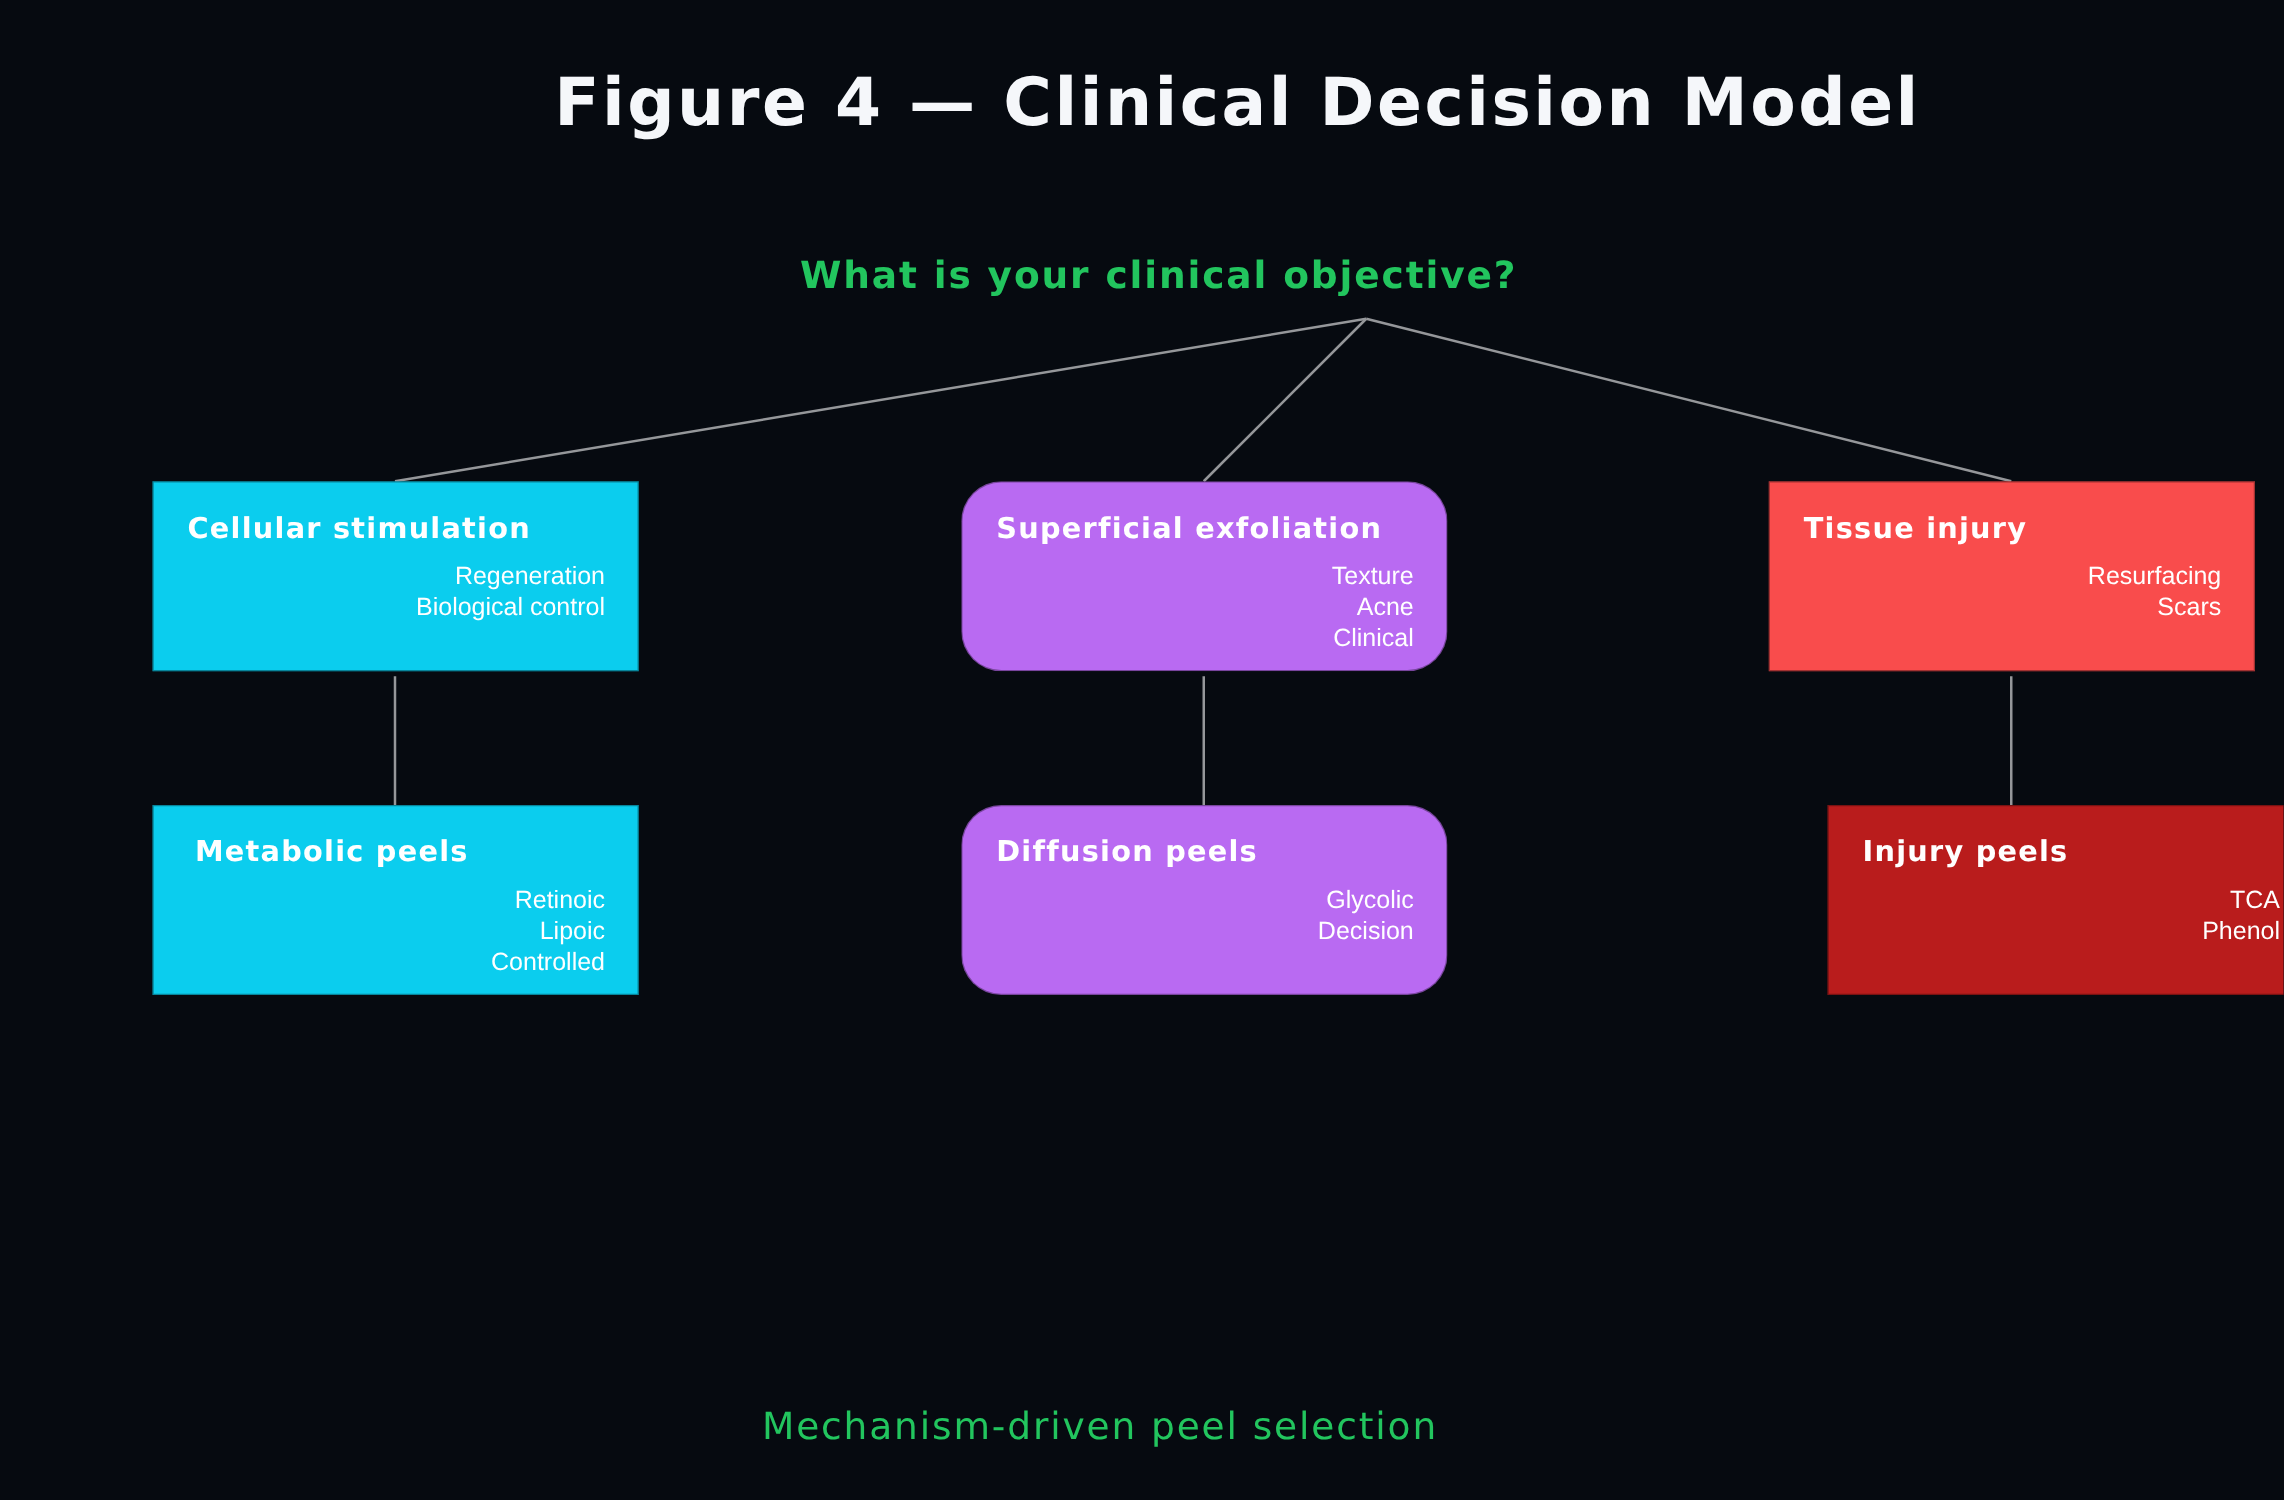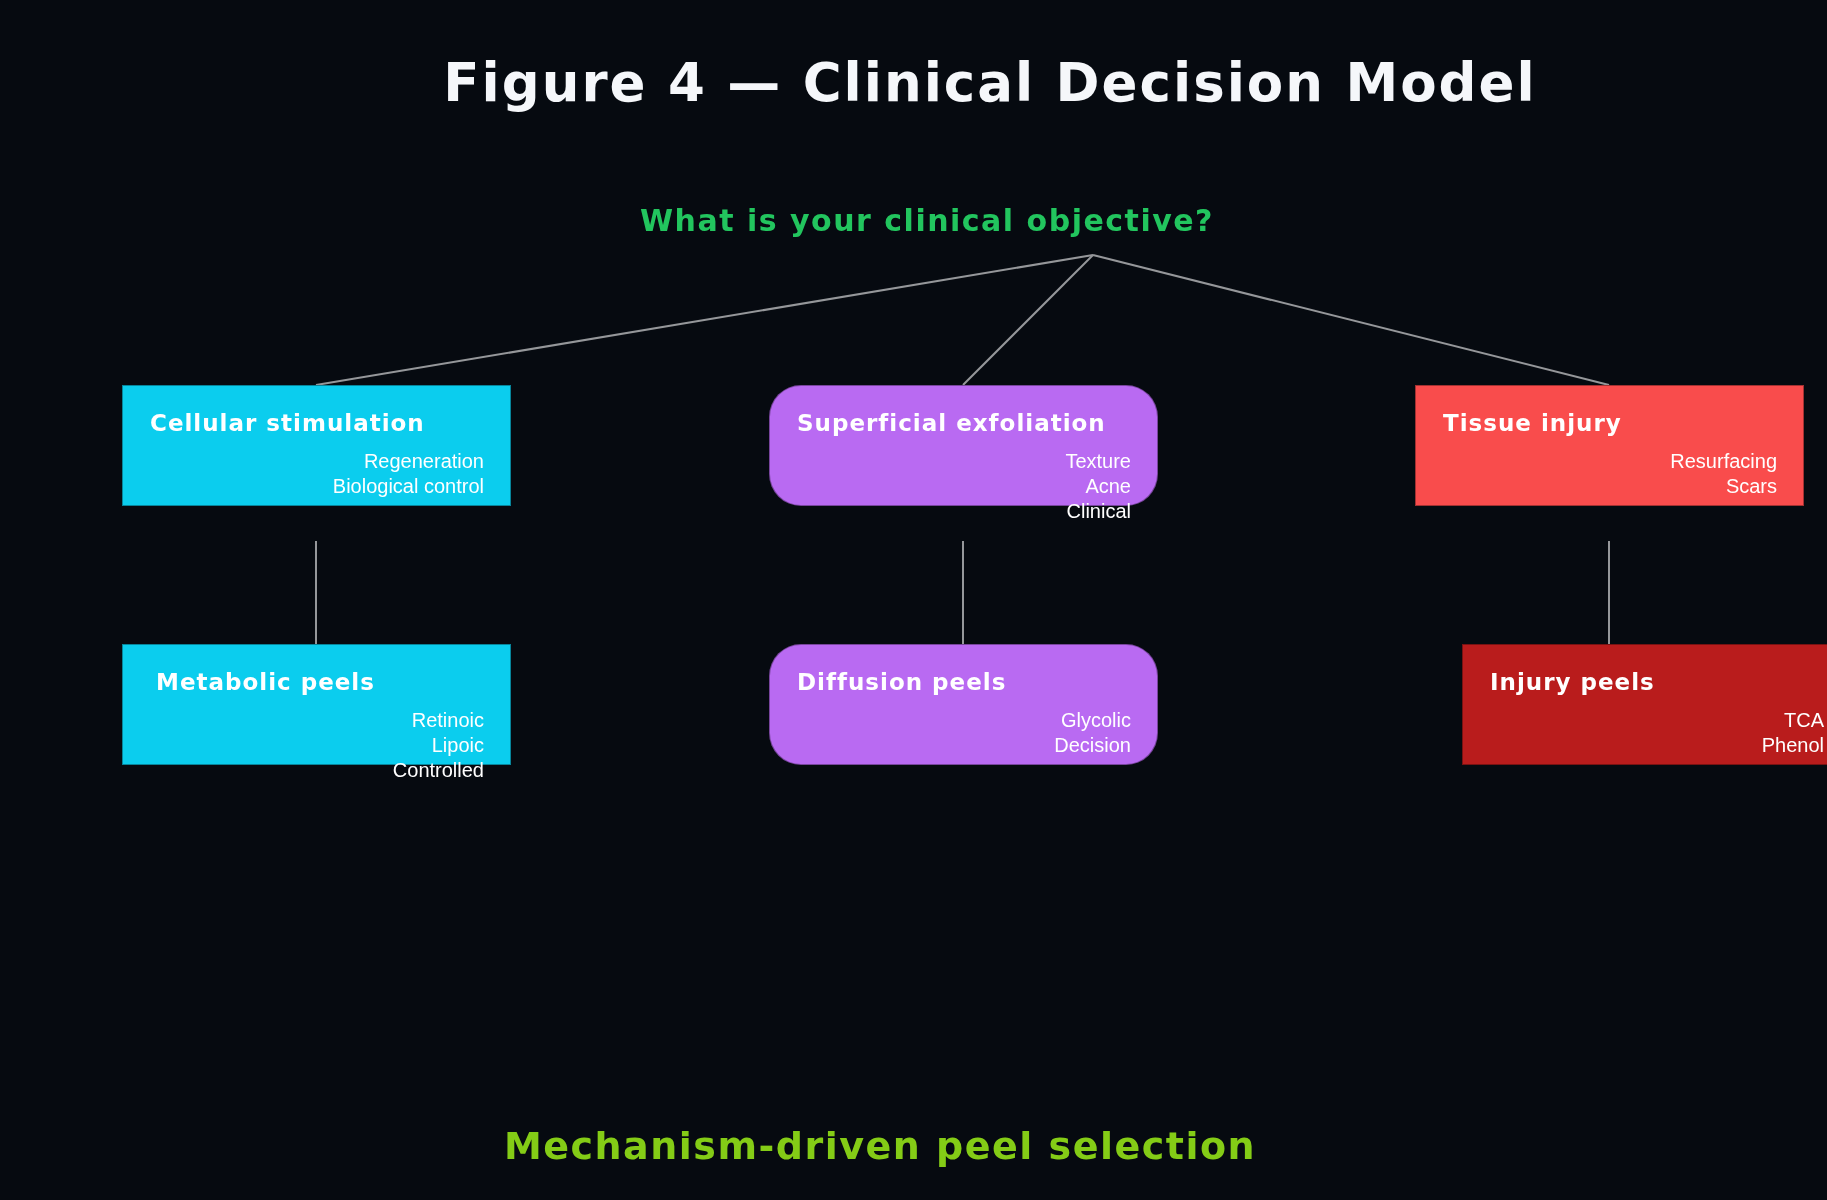--- a/index.html
+++ b/index.html
@@ -35,35 +35,35 @@
     font-size: 30px;
     font-weight: bold;
     letter-spacing: 1.5px;
     white-space: nowrap;
   }
   .footer-caption {
     position: absolute;
     top: 1124px;
     left: 880px;
     transform: translateX(-50%);
-    color: #84cc16;
-    font-size: 38px;
-    font-weight: bold;
+    color: #22c55e;
+    font-size: 30px;
+    font-weight: normal;
     letter-spacing: 1.5px;
     white-space: nowrap;
   }
   svg.connectors {
     position: absolute;
     top: 0;
     left: 0;
   }
   .node {
     position: absolute;
     width: 389px;
-    height: 121px;
+    height: 152px;
     box-sizing: border-box;
     padding: 24px 26px 0 27px;
     border: 1px solid rgba(0,0,0,0.35);
   }
   .node .node-title {
     color: #ffffff;
     font-size: 23px;
     font-weight: bold;
     letter-spacing: 1px;
     white-space: nowrap;

